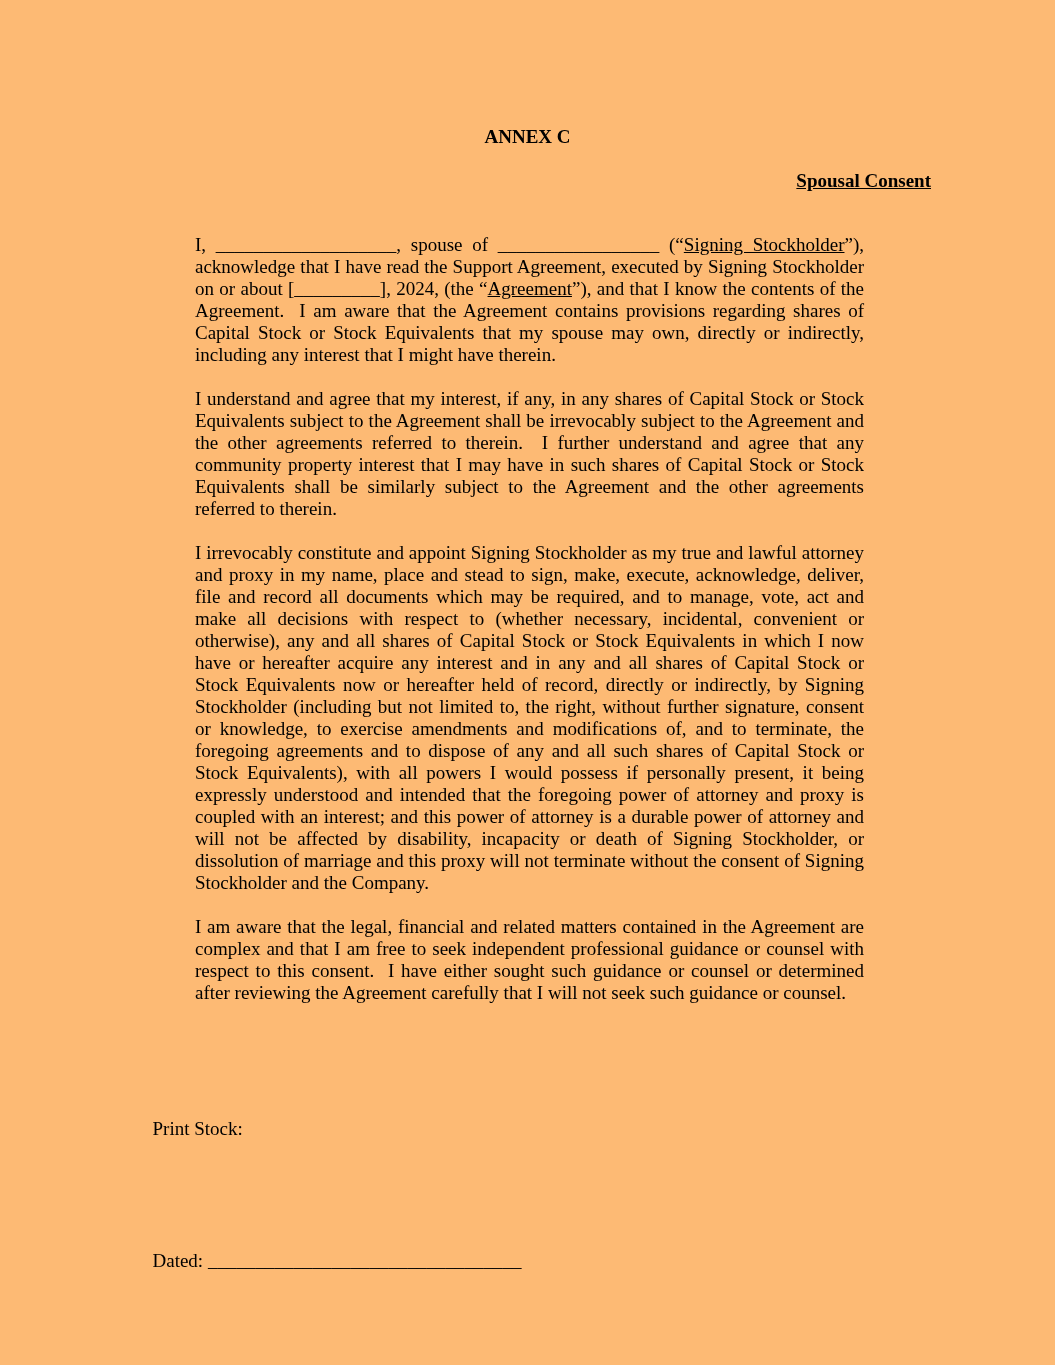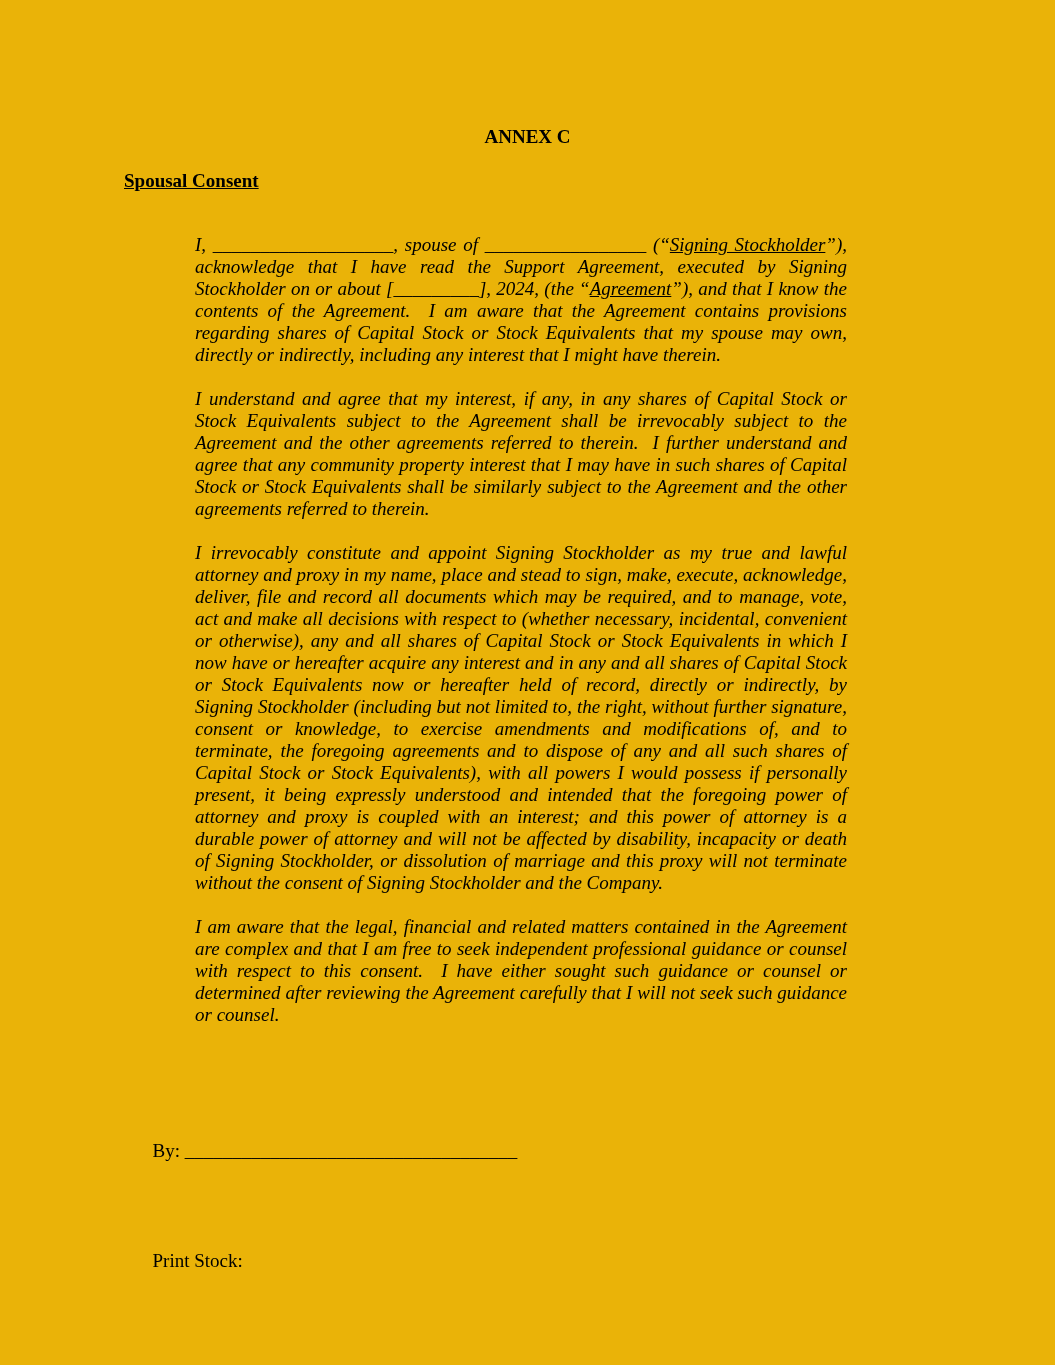--- a/index.html
+++ b/index.html
@@ -4,46 +4,45 @@
 <style>
   html, body {
     margin: 0;
     padding: 0;
     background: #ffffff;
   }
   .page {
     position: relative;
     width: 1055px;
     height: 1365px;
-    background: #eab308;
+    background: #fdba74;
     color: #000000;
     font-family: "Liberation Serif", "DejaVu Serif", serif;
     font-size: 19px;
     line-height: 22px;
     box-sizing: border-box;
     padding: 126px 124px 0 124px;
     overflow: hidden;
   }
   .doc-title {
     text-align: center;
     font-weight: bold;
     white-space: pre-wrap;
   }
   .doc-subtitle {
-    text-align: left;
+    text-align: right;
     font-weight: bold;
     margin-top: 22px;
   }
   .doc-subtitle .u-text {
     text-decoration: underline;
   }
   .doc-body {
-    margin: 42px 84px 0 71px;
+    margin: 42px 67px 0 71px;
     text-align: justify;
-    font-style: italic;
   }
   .doc-body p {
     margin: 0 0 22px 0;
     white-space: pre-wrap;
   }
   .seg-underline {
     text-decoration: underline;
   }
   .sig-block {
     margin-top: 48px;
@@ -69,23 +68,20 @@
 
   <div class="doc-body" id="doc-body">
       <p><span>I, </span><span>___________________</span><span>, spouse of </span><span>_________________</span><span> (“</span><span class="seg-underline">Signing Stockholder</span><span>”), acknowledge that I have read the Support Agreement, executed by Signing Stockholder on or about [</span><span>_________</span><span>], 2024, (the “</span><span class="seg-underline">Agreement</span><span>”), and that I know the contents of the Agreement.  I am aware that the Agreement contains provisions regarding shares of Capital Stock or Stock Equivalents that my spouse may own, directly or indirectly, including any interest that I might have therein.</span></p>
       <p><span>I understand and agree that my interest, if any, in any shares of Capital Stock or Stock Equivalents subject to the Agreement shall be irrevocably subject to the Agreement and the other agreements referred to therein.  I further understand and agree that any community property interest that I may have in such shares of Capital Stock or Stock Equivalents shall be similarly subject to the Agreement and the other agreements referred to therein.</span></p>
       <p><span>I irrevocably constitute and appoint Signing Stockholder as my true and lawful attorney and proxy in my name, place and stead to sign, make, execute, acknowledge, deliver, file and record all documents which may be required, and to manage, vote, act and make all decisions with respect to (whether necessary, incidental, convenient or otherwise), any and all shares of Capital Stock or Stock Equivalents in which I now have or hereafter acquire any interest and in any and all shares of Capital Stock or Stock Equivalents now or hereafter held of record, directly or indirectly, by Signing Stockholder (including but not limited to, the right, without further signature, consent or knowledge, to exercise amendments and modifications of, and to terminate, the foregoing agreements and to dispose of any and all such shares of Capital Stock or Stock Equivalents), with all powers I would possess if personally present, it being expressly understood and intended that the foregoing power of attorney and proxy is coupled with an interest; and this power of attorney is a durable power of attorney and will not be affected by disability, incapacity or death of Signing Stockholder, or dissolution of marriage and this proxy will not terminate without the consent of Signing Stockholder and the Company.</span></p>
       <p><span>I am aware that the legal, financial and related matters contained in the Agreement are complex and that I am free to seek independent professional guidance or counsel with respect to this consent.  I have either sought such guidance or counsel or determined after reviewing the Agreement carefully that I will not seek such guidance or counsel.</span></p>
     </div>
 
   <div class="sig-block">
     <div class="sig-row">
-      <span>By: </span><span class="sig-line-text">___________________________________</span>
-    </div>
-    <div class="sig-row">
       <span>Print Stock:</span>
     </div>
     <div class="sig-row dated-row">
       <span>Dated: </span><span class="sig-line-text">_________________________________</span>
     </div>
   </div>
 
 </div>
 
 </body></html>

